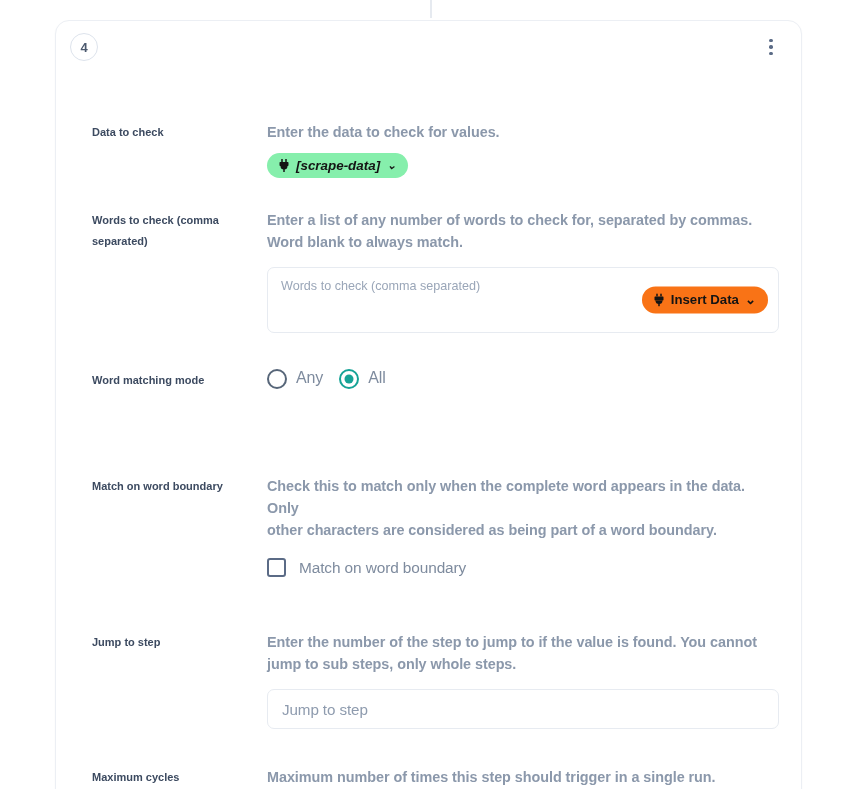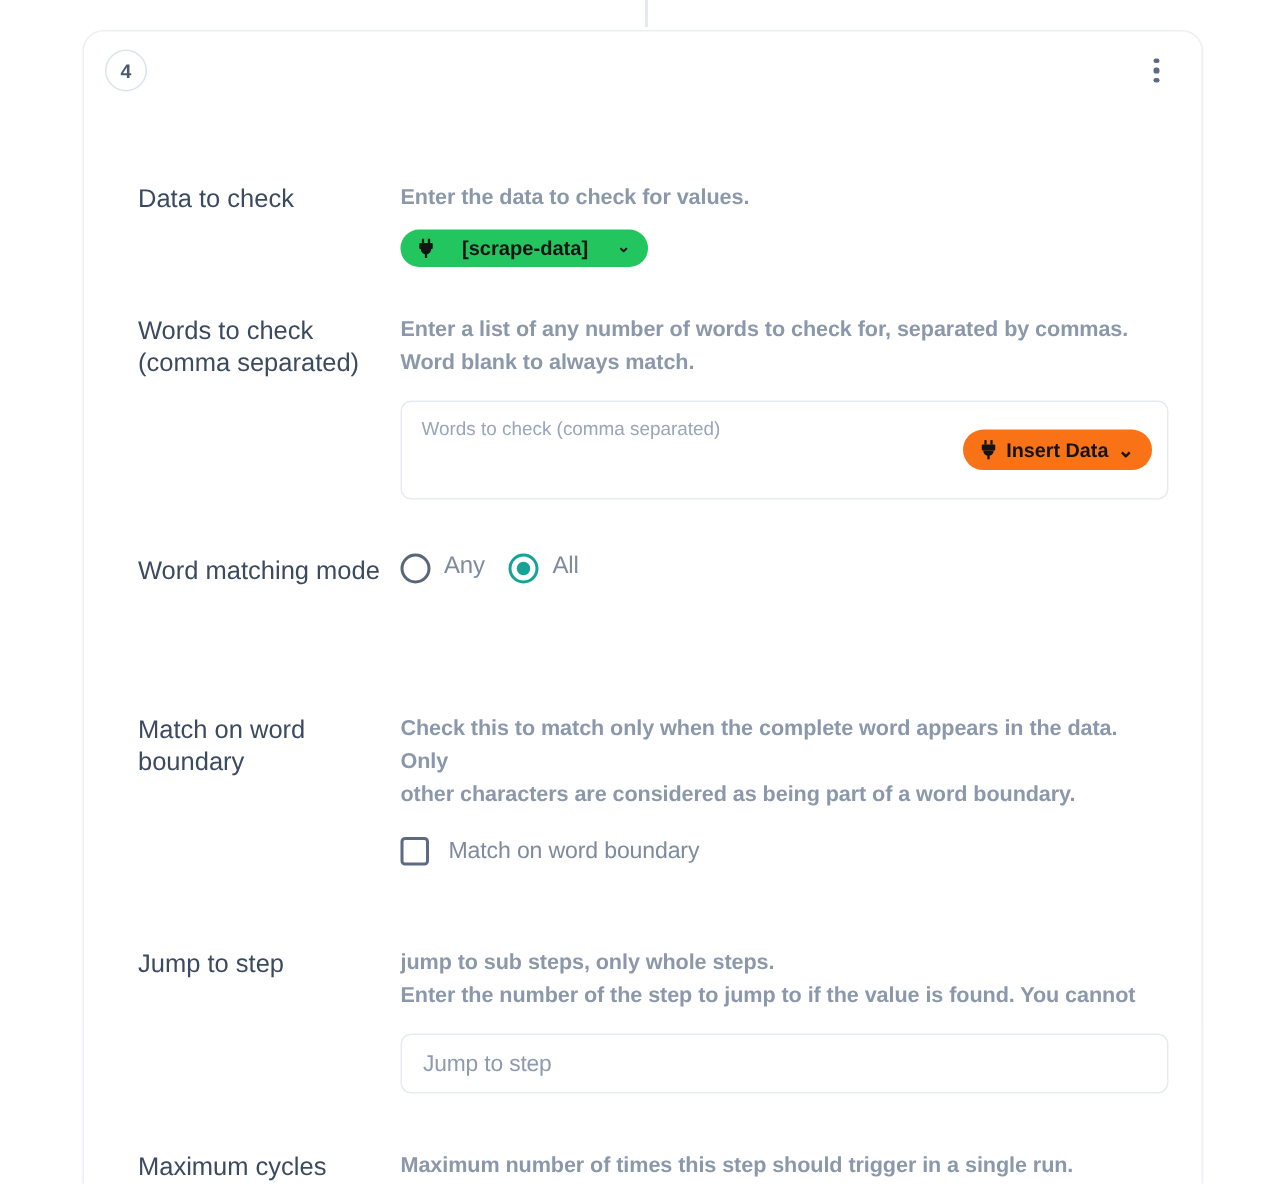--- a/index.html
+++ b/index.html
@@ -99,22 +99,22 @@
   }
 
   .row {
     display: flex;
     align-items: flex-start;
   }
 
   .row-label {
     width: 175px;
     min-width: 175px;
-    font-size: 17px;
-    font-weight: 400;
+    font-size: 11px;
+    font-weight: 700;
     color: #3c4a60;
     line-height: 21px;
     padding-top: 1px;
   }
 
   .row-content {
     flex: 1;
     min-width: 0;
   }
 
@@ -126,30 +126,31 @@
     font-weight: bold;
   }
 
   
   .rowabs { position: absolute; left: 36px; right: 22px; }
 
   
   .data-pill {
     display: inline-flex;
     align-items: center;
-    gap: 18px;
-    background: #22c55e;
+    gap: 6px;
+    background: #86efac;
     border-radius: 999px;
     padding: 6px 12px 6px 11px;
     font-size: 13.4px;
     font-weight: 700;
     color: #141414;
     cursor: pointer;
     line-height: 1;
     white-space: nowrap;
+    font-style: italic;
   }
   .data-pill .chev {
     font-size: 11px;
     margin-left: 1px;
     line-height: 1;
   }
   .plug-icon {
     width: 12px;
     height: 13px;
     display: inline-block;
@@ -355,22 +356,22 @@
         <div class="checkbox-row">
           <span class="checkbox-box"></span>
           <span class="checkbox-label">Match on word boundary</span>
         </div>
       </div>
     </div>
 
     <div class="rowabs row" style="top:610px;">
       <div class="row-label">Jump to step</div>
       <div class="row-content">
+        <div class="helper">Enter the number of the step to jump to if the value is found. You cannot</div>
         <div class="helper">jump to sub steps, only whole steps.</div>
-        <div class="helper">Enter the number of the step to jump to if the value is found. You cannot</div>
         <div style="height:14px;"></div>
         <div class="text-input">
           <span class="ph">Jump to step</span>
         </div>
       </div>
     </div>
 
     <div class="rowabs row" style="top:745px;">
       <div class="row-label">Maximum cycles</div>
       <div class="row-content">

